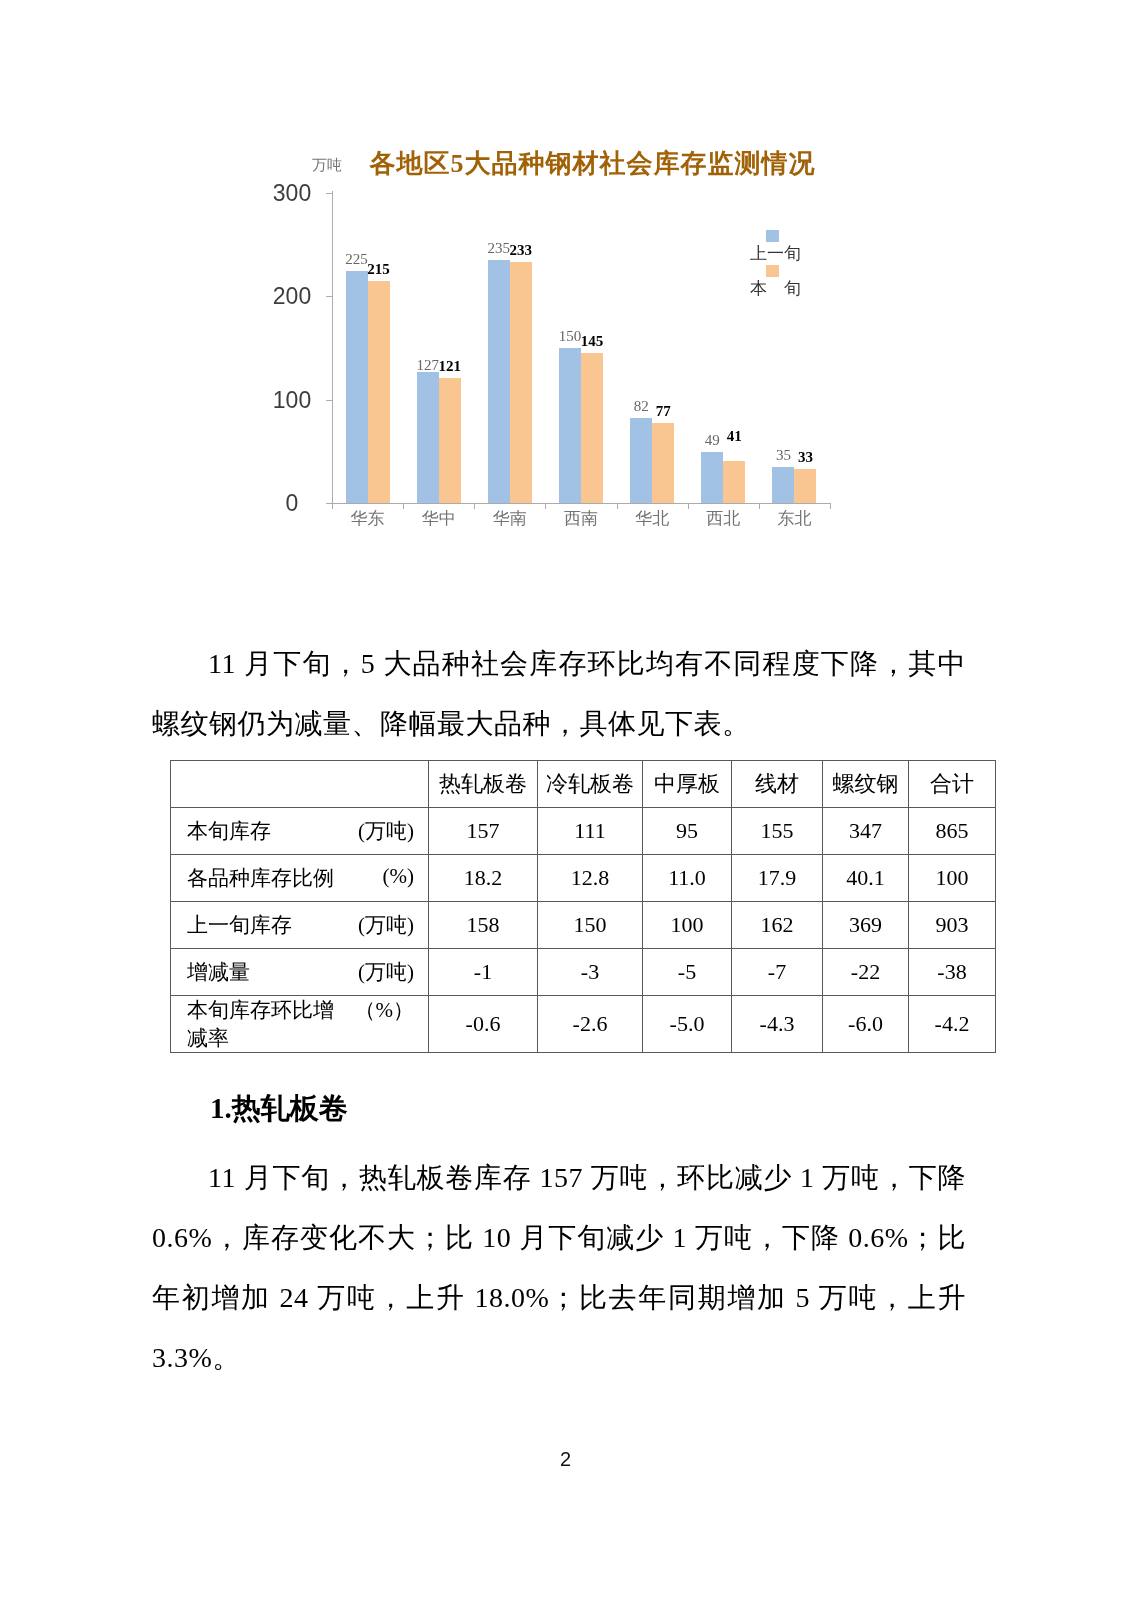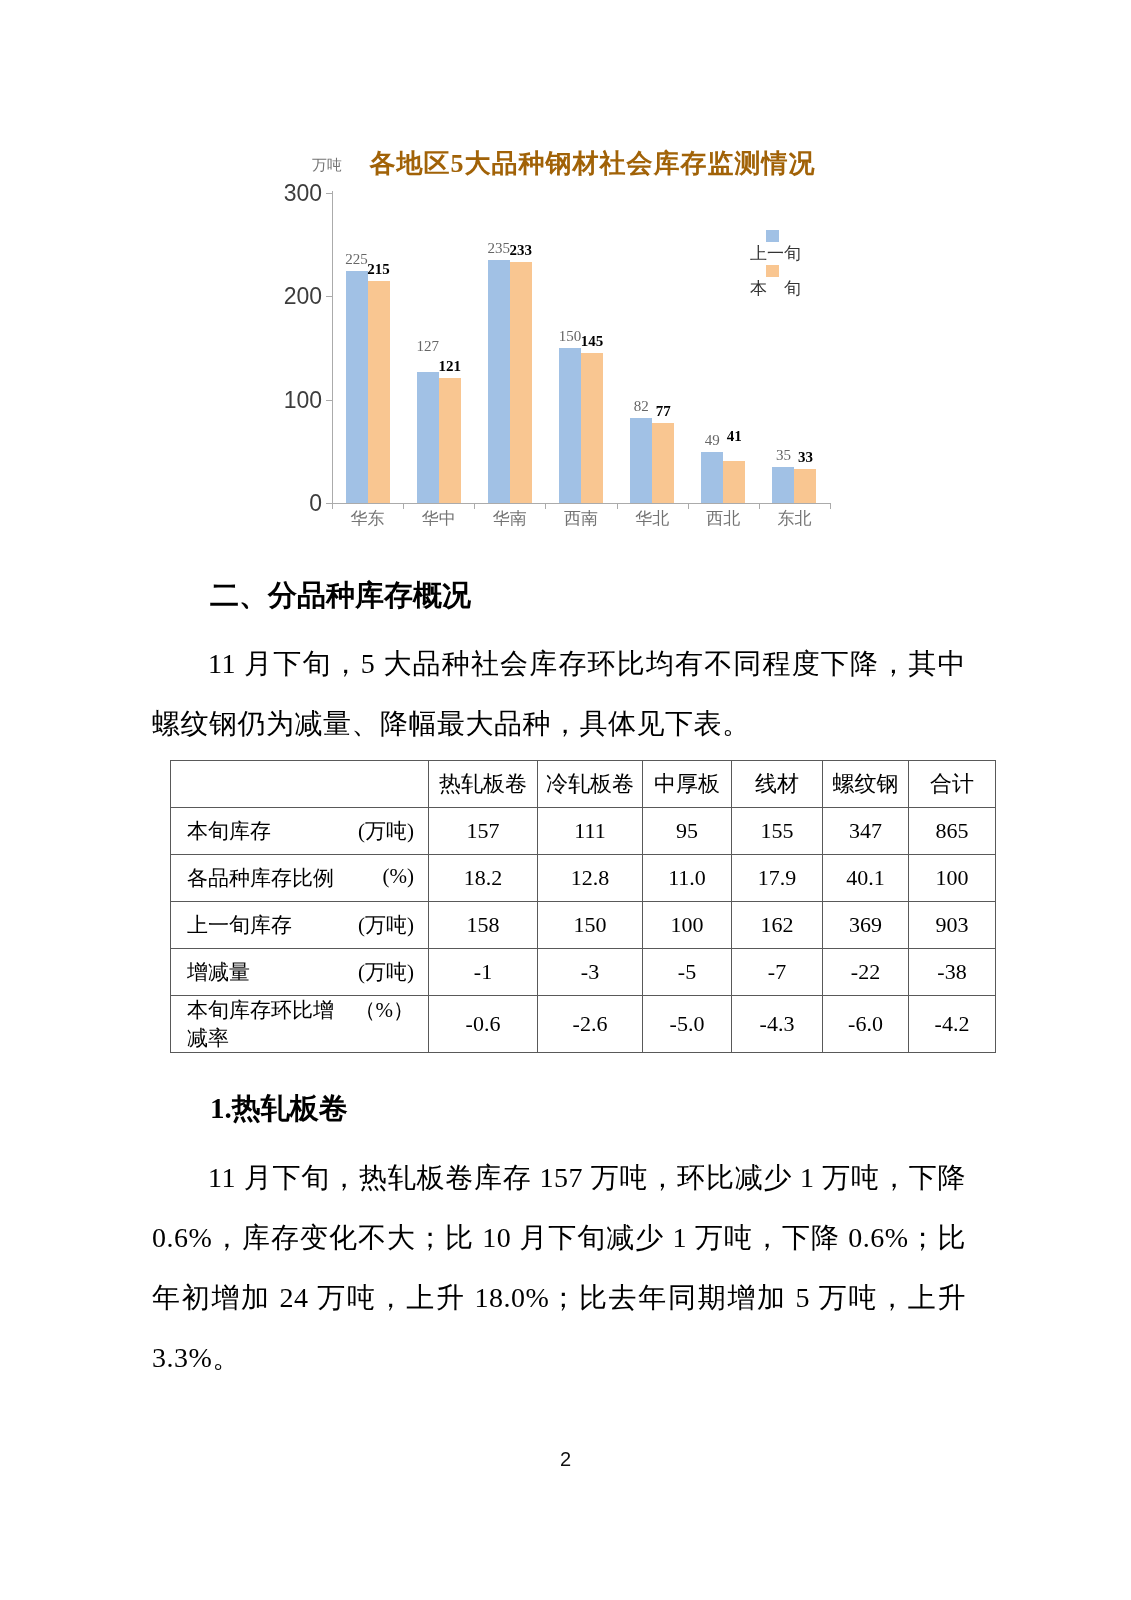--- a/index.html
+++ b/index.html
@@ -13,21 +13,21 @@
   
   .chart { position:absolute; left:300px; top:138px; width:545px; height:405px; }
   .chart-title { position:absolute; left:40px; right:0; top:8px; text-align:center;
     font-size:26px; font-weight:bold; color:#a16207; letter-spacing:1px; }
   .chart-unit { position:absolute; left:12px; top:18px; font-size:15px; color:#737373; }
   .plot { position:absolute; left:32px; top:55px; width:498px; height:310px; }
   .axis-y { position:absolute; left:0; top:-2px; width:1px; height:313px; background:#ababab; }
   .axis-x { position:absolute; left:0; top:310px; width:499px; height:1px; background:#ababab; }
   .ytick { position:absolute; left:-6px; width:6px; height:1px; background:#ababab; }
   .xtick { position:absolute; top:311px; width:1px; height:5px; background:#ababab; }
-  .ylab  { position:absolute; left:-70px; width:60px; text-align:right; font-size:23px;
+  .ylab  { position:absolute; left:-70px; width:60px; text-align:center; font-size:23px;
     color:#3d3d3d; font-family:"Liberation Sans","DejaVu Sans",sans-serif; line-height:26px; }
   .bar   { position:absolute; width:22px; bottom:0; }
   .bar-val { position:absolute; width:48px; text-align:center; font-size:15px; line-height:18px; }
   .bar-val.prev { color:#666; }
   .bar-val.cur  { color:#000; font-weight:bold; }
   .xlab { position:absolute; top:314px; width:84px; text-align:center; font-size:17px; color:#737373; }
   .legend { position:absolute; left:450px; top:92px; }
   .legend-row { display:flex; align-items:center; height:35px;flex-direction:column; }
   .legend-swatch { width:13px; height:13px; margin-right:6px; }
   .legend-text { font-size:17px; color:#333; white-space:pre; }
@@ -75,21 +75,21 @@
         <div class="xtick" style="left: 284.571px;"></div>
         <div class="xtick" style="left: 355.714px;"></div>
         <div class="xtick" style="left: 426.857px;"></div>
         <div class="xtick" style="left: 498px;"></div>
         <div class="bar" style="left: 13.5714px; height: 232.5px; background: rgb(161, 193, 229);"></div>
         <div class="bar-val prev" style="left: 0.571429px; top: 56.5px;">225</div>
         <div class="bar" style="left: 35.5714px; height: 222.167px; background: rgb(249, 198, 145);"></div>
         <div class="bar-val cur" style="left: 22.5714px; top: 66.8333px;">215</div>
         <div class="xlab" style="left: -6.42857px;">华东</div>
         <div class="bar" style="left: 84.7143px; height: 131.233px; background: rgb(161, 193, 229);"></div>
-        <div class="bar-val prev" style="left: 71.7143px; top: 144px;">127</div>
+        <div class="bar-val prev" style="left: 71.7143px; top: 163px;">127</div>
         <div class="bar" style="left: 106.714px; height: 125.033px; background: rgb(249, 198, 145);"></div>
         <div class="bar-val cur" style="left: 93.7143px; top: 163.967px;">121</div>
         <div class="xlab" style="left: 64.7143px;">华中</div>
         <div class="bar" style="left: 155.857px; height: 242.833px; background: rgb(161, 193, 229);"></div>
         <div class="bar-val prev" style="left: 142.857px; top: 46.1667px;">235</div>
         <div class="bar" style="left: 177.857px; height: 240.767px; background: rgb(249, 198, 145);"></div>
         <div class="bar-val cur" style="left: 164.857px; top: 48.2333px;">233</div>
         <div class="xlab" style="left: 135.857px;">华南</div>
         <div class="bar" style="left: 227px; height: 155px; background: rgb(161, 193, 229);"></div>
         <div class="bar-val prev" style="left: 214px; top: 134px;">150</div>
@@ -117,21 +117,20 @@
           <div class="legend-swatch" style="background: rgb(161, 193, 229);"></div>
           <div class="legend-text">上一旬</div>
         </div>
         <div class="legend-row">
           <div class="legend-swatch" style="background: rgb(249, 198, 145);"></div>
           <div class="legend-text">本　旬</div>
         </div>
       </div>
   </div>
 
-  <div class="h2" style="top:577px;">二、分品种库存概况</div>
   <div class="para" style="top:634px;">11 月下旬，5 大品种社会库存环比均有不同程度下降，其中螺纹钢仍为减量、降幅最大品种，具体见下表。</div>
 
   <div class="tbl-wrap">
     <table id="inv-table">
         <colgroup>
           <col style="width: 258px;">
           <col style="width: 109px;">
           <col style="width: 105px;">
           <col style="width: 89px;">
           <col style="width: 91px;">

